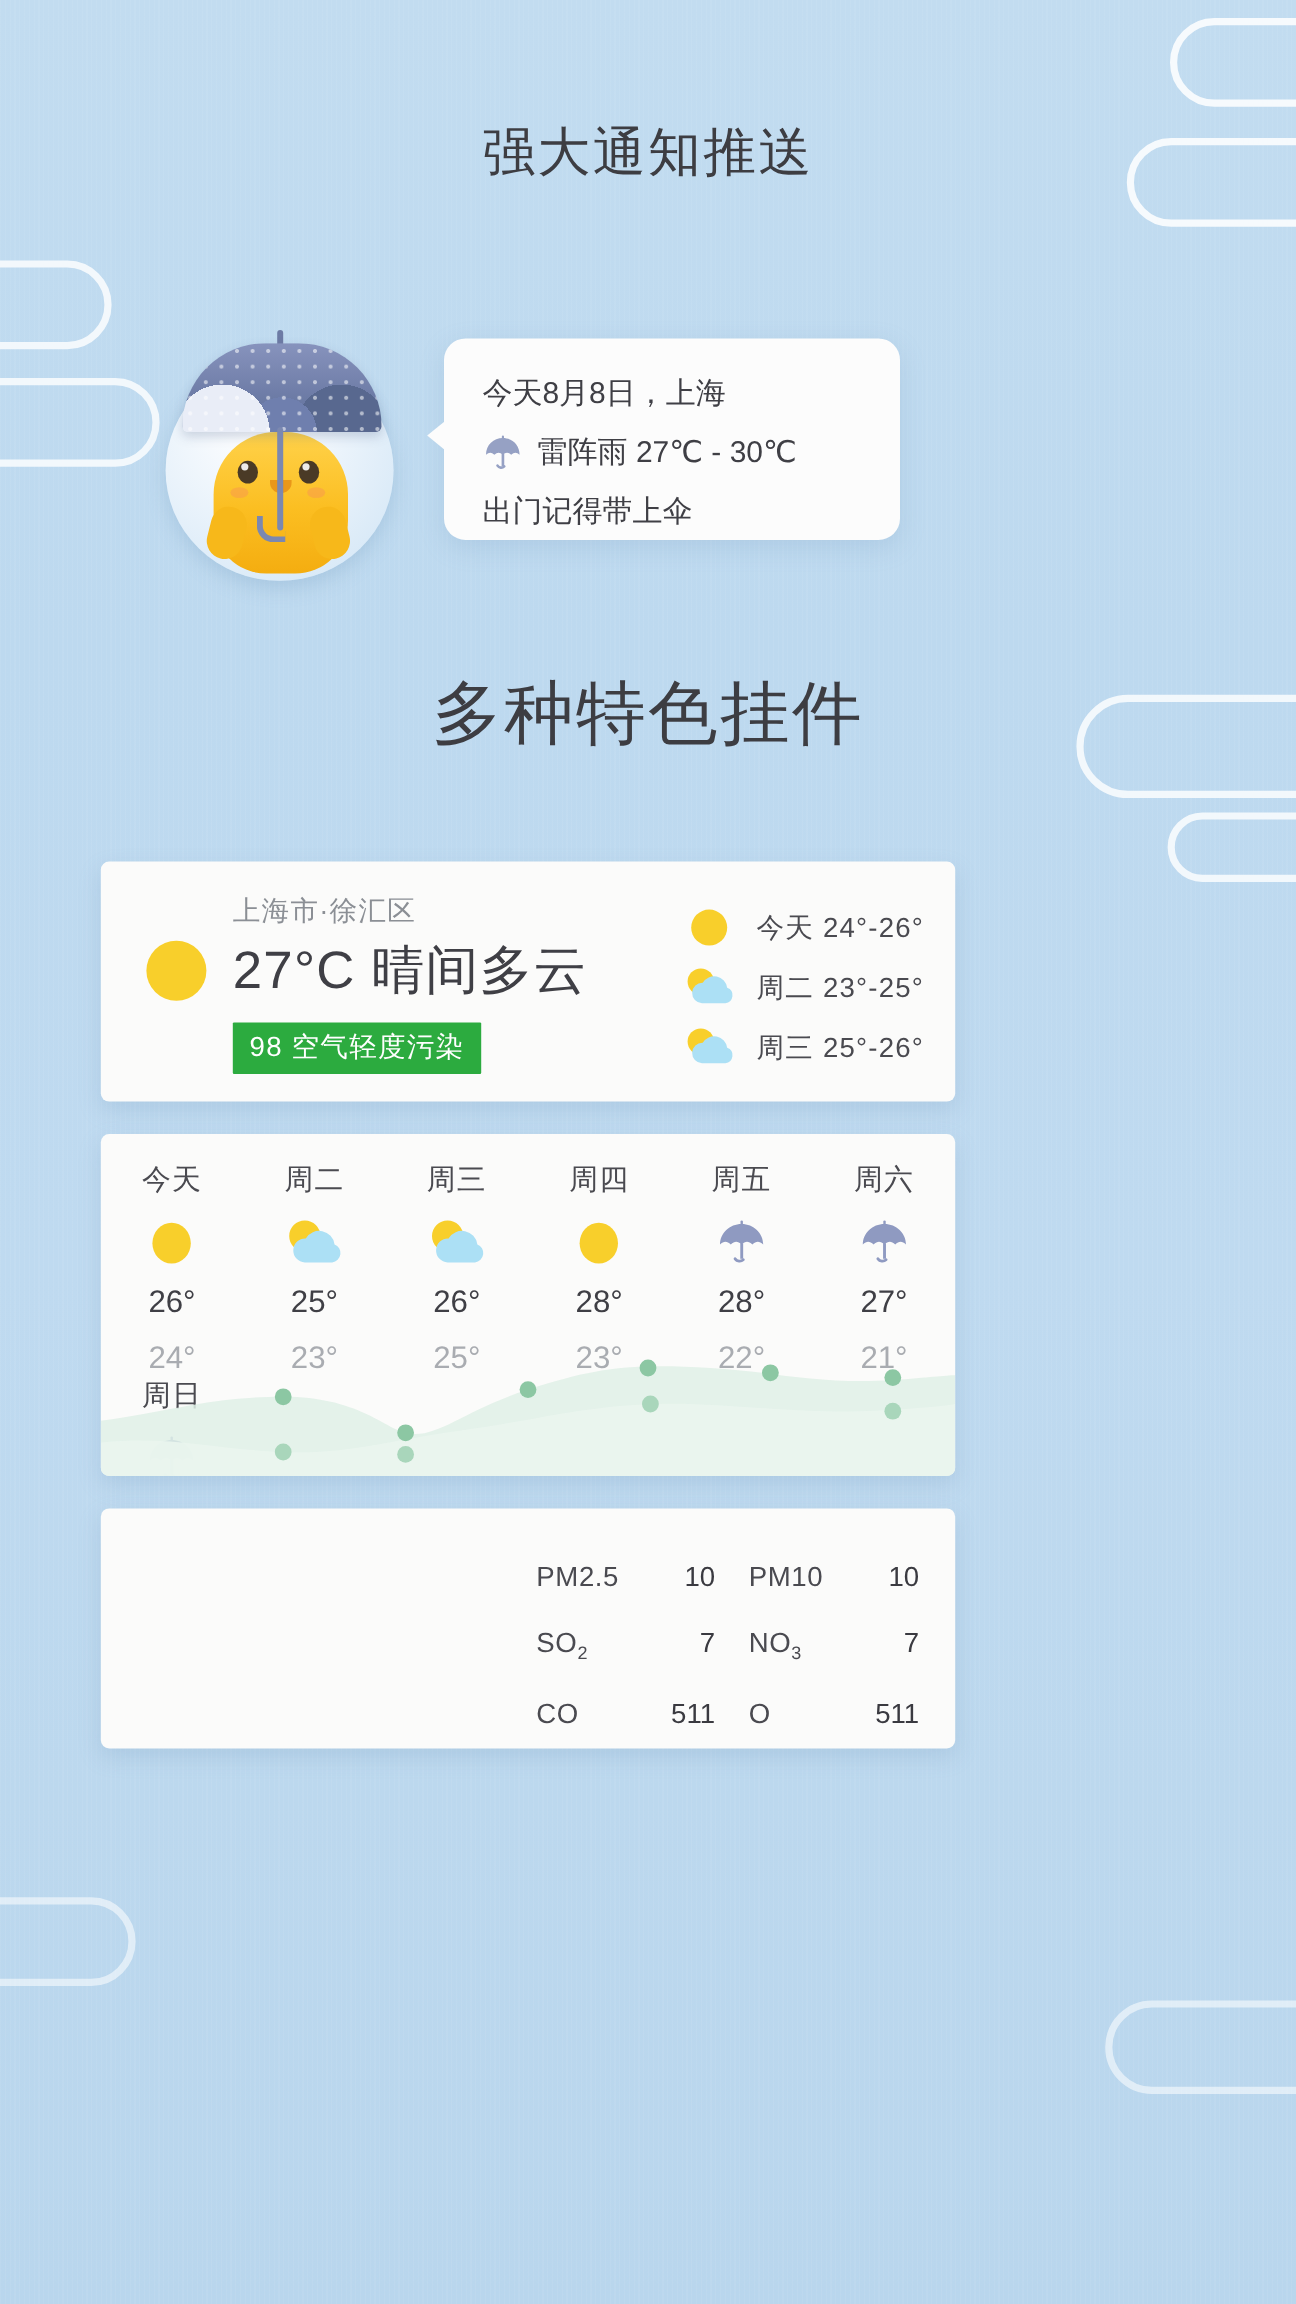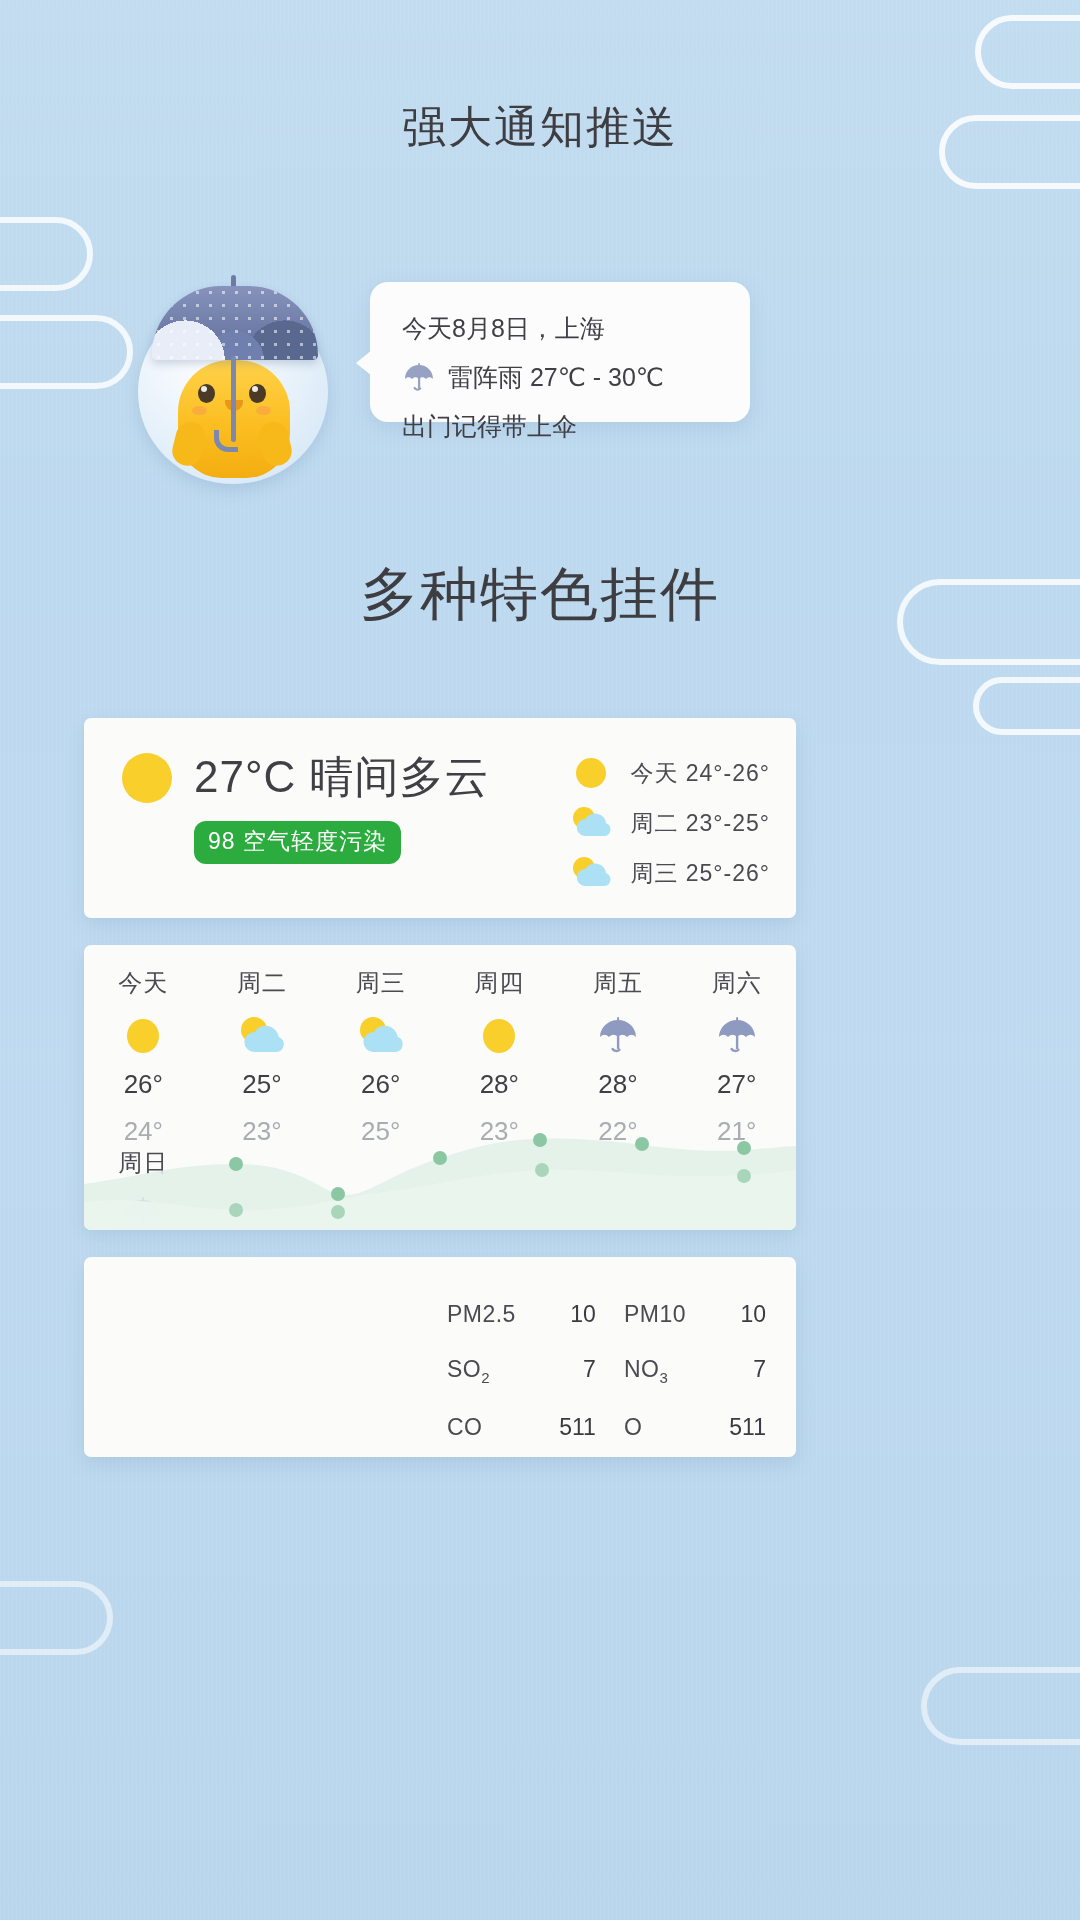--- a/index.html
+++ b/index.html
@@ -98,21 +98,21 @@
     position:absolute; left:101px; top:84px; width:5px;height:86px;
     background:#7b88b0; border-radius:3px;
   }
   .mascot .umb-hook{
     position:absolute; left:84px; top:158px; width:24px;height:22px;
     border:5px solid #7b88b0; border-top:none; border-right:none;
     border-radius:0 0 0 14px;
   }
 
   .bubble {
-    position:absolute; left:370px; top:24px; width:380px; height:140px;
+    position:absolute; left:370px; top:24px; width:380px; height:168px;
     background:#fcfcfc; border-radius:18px;
     box-shadow:0 6px 20px rgba(120,155,190,.22);
     padding:22px 26px 2px 32px;
   }
   .bubble .tail{
     position:absolute; left:-14px; top:68px; width:0;height:0;
     border-top:13px solid transparent; border-bottom:13px solid transparent;
     border-right:16px solid #fcfcfc;
   }
   .bubble .line{
@@ -137,21 +137,21 @@
   .cur-city { color:#8b8f95; font-size:23px; margin-left:88px; letter-spacing:1px;}
   .cur-row { display:flex; align-items:center; margin-top:4px; }
   .sun-big {
     width:50px;height:50px;border-radius:50%;
     background:#f8cf2b; margin-left:16px; margin-right:22px; flex:none;
   }
   .cur-temp { font-size:44px; color:#3f3f45; letter-spacing:1px; white-space:nowrap;}
   .aqi-badge {
     display:inline-block; margin-left:88px; margin-top:14px;
     background:#2cab3f; color:#fff; font-size:23px;
-    padding:5px 14px 7px 14px; border-radius:12px; letter-spacing:1px;
+    padding:5px 14px 7px 14px; border-radius:1px; letter-spacing:1px;
   }
   .cur-right { position:absolute; right:26px; top:30px; }
   .fc-row { display:flex; align-items:center; height:50px; }
   .fc-row .ico { width:46px; display:flex; justify-content:center; flex:none;}
   .fc-row .txt { font-size:23px; color:#4a4a50; margin-left:16px; letter-spacing:1px; white-space:nowrap;}
 
   
   .week-grid {
     position:absolute; left:0; top:22px; width:712px;
     display:grid; grid-template-columns:repeat(6,1fr);
@@ -248,20 +248,21 @@
     <div class="line">
       <span>出门记得带上伞</span>
     </div>
   </div>
 </div>
 
 <h1 class="title" id="title2">多种特色挂件</h1>
 
 <div class="card" id="card-current">
   <div class="cur-left">
+    <div class="cur-city">上海市·徐汇区</div>
     <div class="cur-row">
       <div class="sun-big"></div>
       <div class="cur-temp">27°C 晴间多云</div>
     </div>
     <div class="aqi-badge">98 空气轻度污染</div>
   </div>
 
   <div class="cur-right">
     <div class="fc-row">
       <span class="ico">

